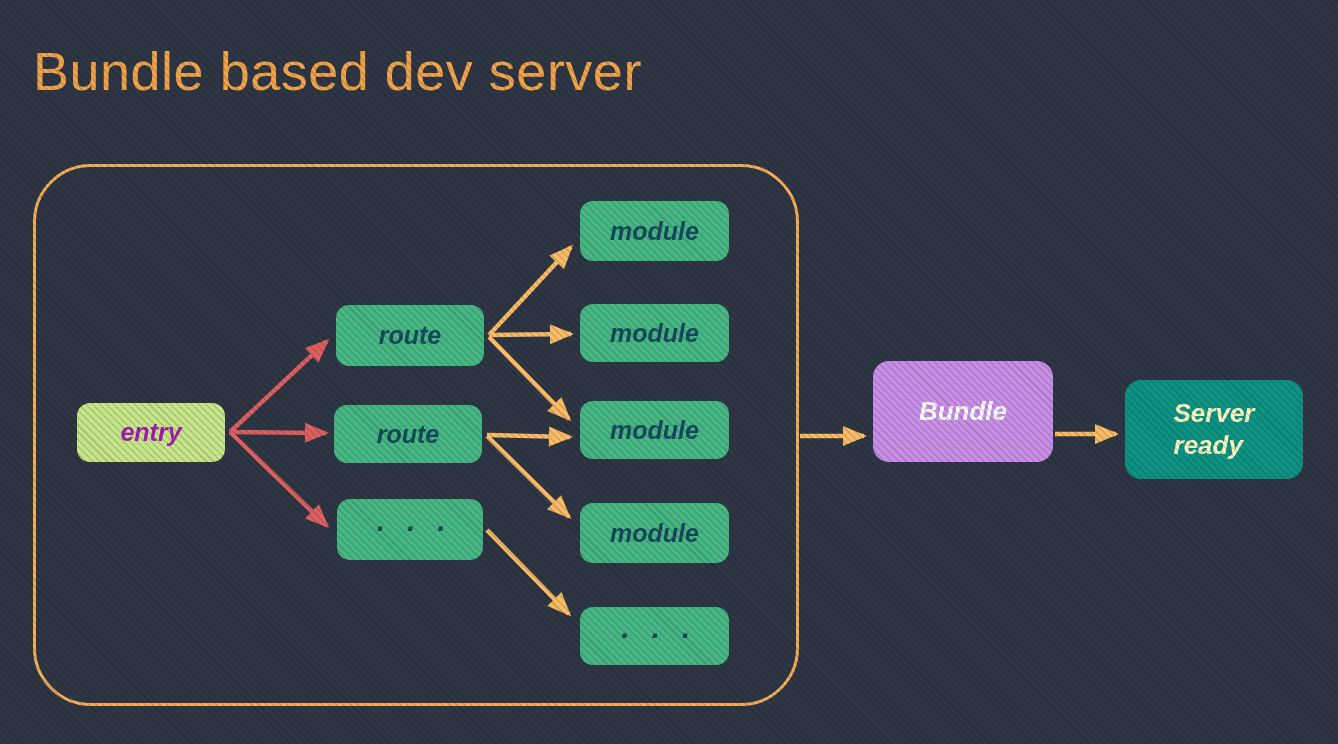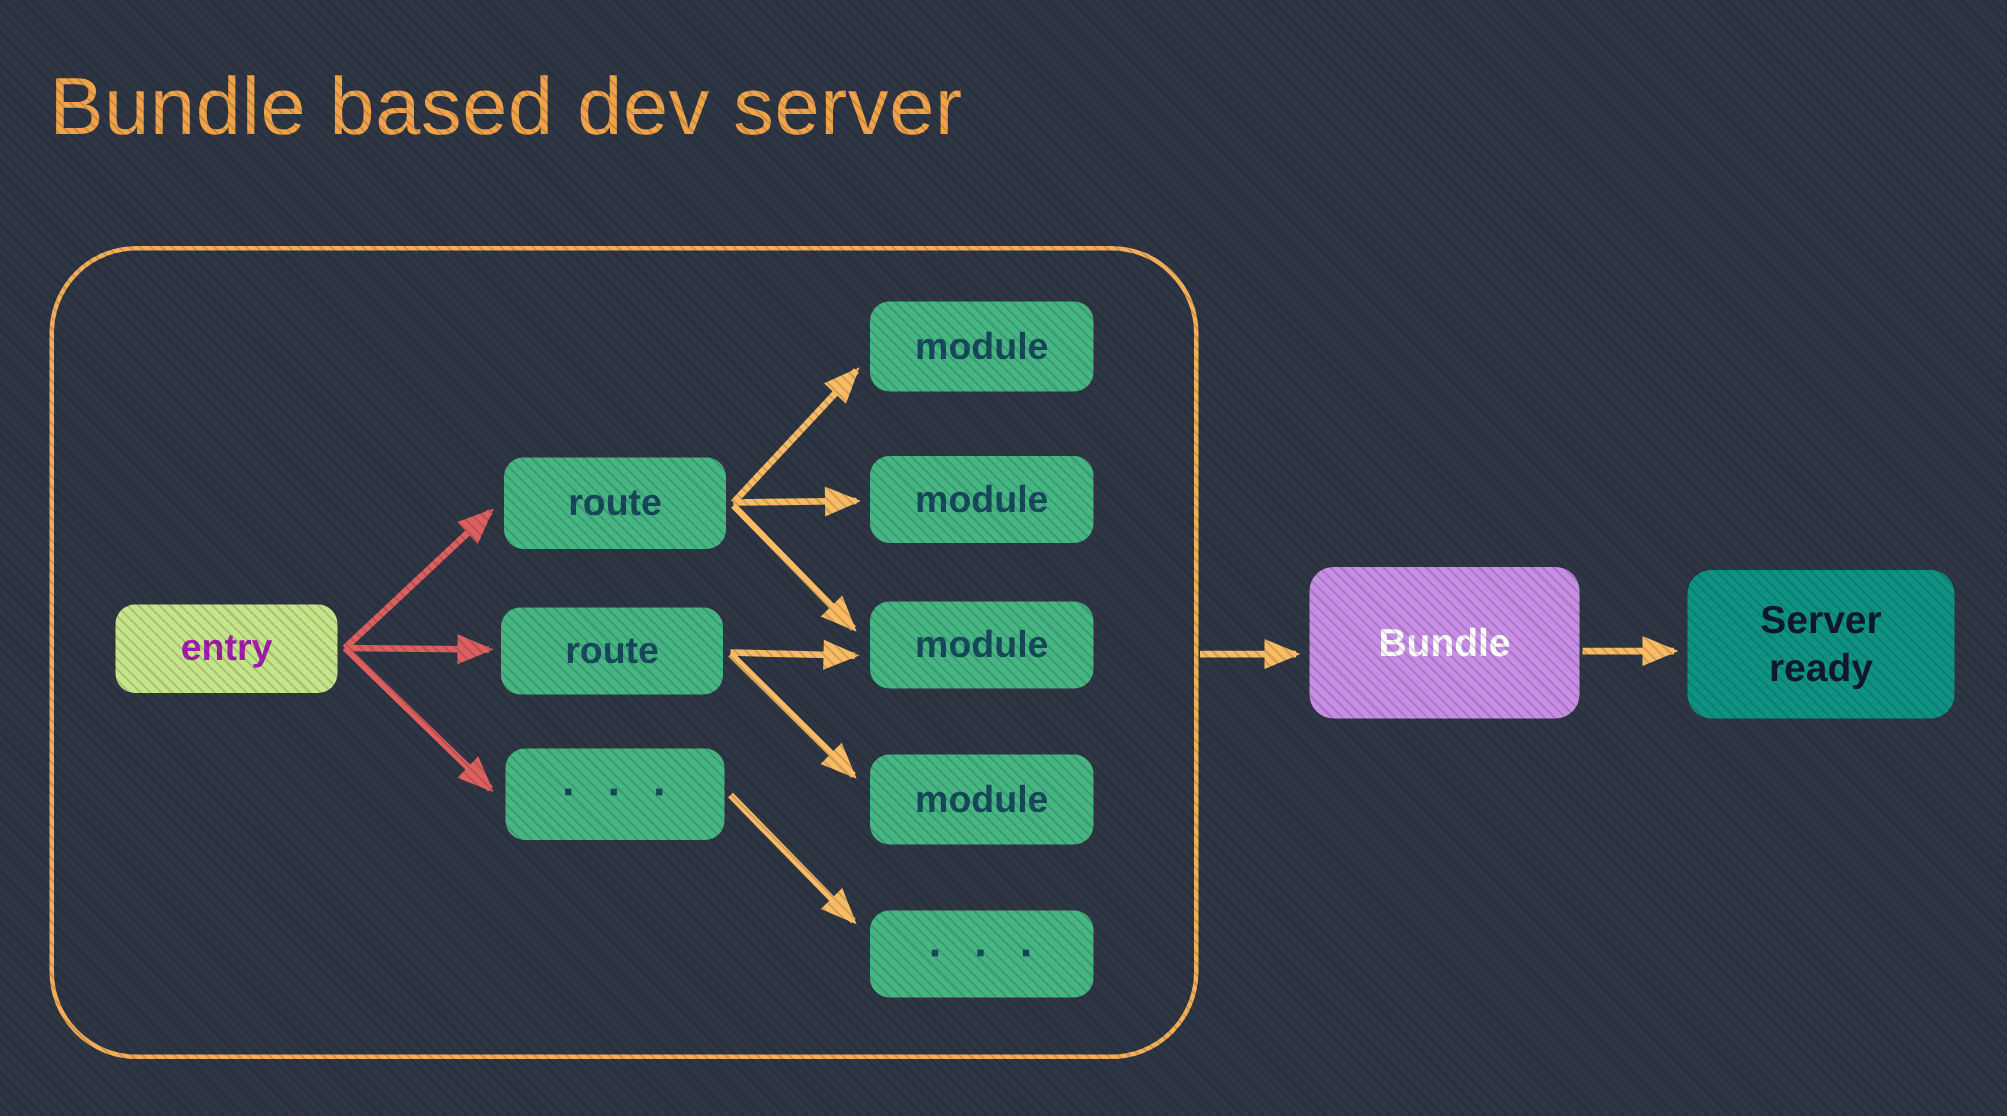--- a/index.html
+++ b/index.html
@@ -48,24 +48,24 @@
   }
   .node {
     position: absolute;
     display: flex;
     align-items: center;
     justify-content: center;
     box-sizing: border-box;
     border-radius: 13px;
     font-weight: 700;
     font-size: 25px;
-    text-align: center;
     white-space: pre-line;
     line-height: 1.22;
     z-index: 3;
+    font-style: italic;
   }
   .node.big { border-radius: 16px; font-size: 26px; }
   .node.dots {
     font-size: 30px;
     letter-spacing: 6px;
     padding-left: 6px;
   }
   svg.arrows {
     position: absolute;
     inset: 0;
@@ -85,22 +85,22 @@
   <div id="node-layer">
       <div class="node" style="left: 77px; top: 403px; width: 148px; height: 59px; background: rgb(198, 228, 136); color: #a21caf;">entry</div>
       <div class="node" style="left: 336px; top: 305px; width: 148px; height: 61px; background: rgb(70, 182, 131); color: rgb(23, 73, 92);">route</div>
       <div class="node" style="left: 334px; top: 405px; width: 148px; height: 58px; background: rgb(70, 182, 131); color: rgb(23, 73, 92);">route</div>
       <div class="node dots" style="left: 337px; top: 499px; width: 146px; height: 61px; background: rgb(70, 182, 131); color: rgb(23, 73, 92);">· · ·</div>
       <div class="node" style="left: 580px; top: 201px; width: 149px; height: 60px; background: rgb(70, 182, 131); color: rgb(23, 73, 92);">module</div>
       <div class="node" style="left: 580px; top: 304px; width: 149px; height: 58px; background: rgb(70, 182, 131); color: rgb(23, 73, 92);">module</div>
       <div class="node" style="left: 580px; top: 401px; width: 149px; height: 58px; background: rgb(70, 182, 131); color: rgb(23, 73, 92);">module</div>
       <div class="node" style="left: 580px; top: 503px; width: 149px; height: 60px; background: rgb(70, 182, 131); color: rgb(23, 73, 92);">module</div>
       <div class="node dots" style="left: 580px; top: 607px; width: 149px; height: 58px; background: rgb(70, 182, 131); color: rgb(23, 73, 92);">· · ·</div>
-      <div class="node big" style="left: 873px; top: 378px; width: 180px; height: 101px; background: rgb(200, 142, 230); color: rgb(254, 254, 254);">Bundle</div>
-      <div class="node big" style="left: 1125px; top: 380px; width: 178px; height: 99px; background: rgb(14, 147, 131); color: #0f172a;">Server
+      <div class="node big" style="left: 873px; top: 361px; width: 180px; height: 101px; background: rgb(200, 142, 230); color: rgb(254, 254, 254);">Bundle</div>
+      <div class="node big" style="left: 1125px; top: 380px; width: 178px; height: 99px; background: rgb(14, 147, 131); color: #fef9c3;">Server
 ready</div>
     </div>
 
   <svg class="arrows" width="1338" height="744" viewBox="0 0 1338 744">
     <defs>
       <marker id="mk-arrow_orange" markerUnits="userSpaceOnUse" markerWidth="26" markerHeight="22" refX="22" refY="11" orient="auto" viewBox="0 0 26 22">
         <path d="M1,1 L25,11 L1,21 Z" fill="#f9bb63"></path>
       </marker>
       <marker id="mk-arrow_red" markerUnits="userSpaceOnUse" markerWidth="26" markerHeight="22" refX="22" refY="11" orient="auto" viewBox="0 0 26 22">
         <path d="M1,1 L25,11 L1,21 Z" fill="#dd5f5f"></path>

